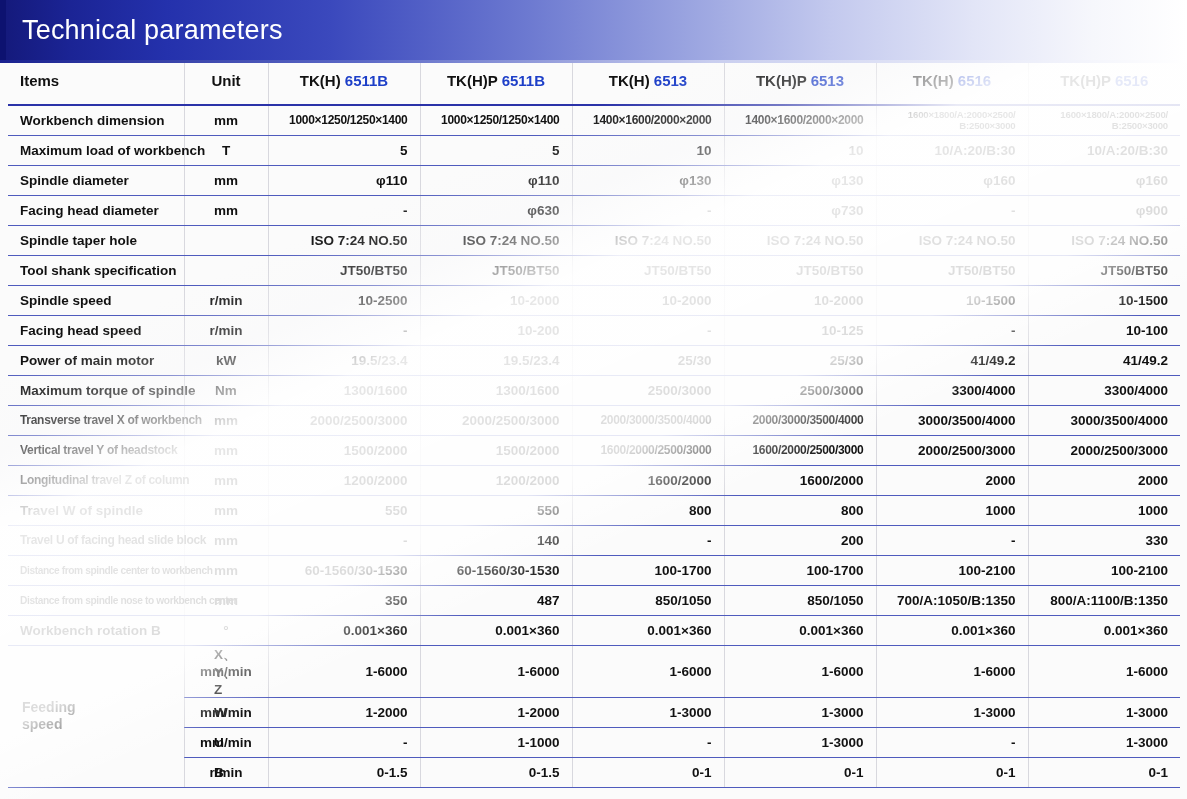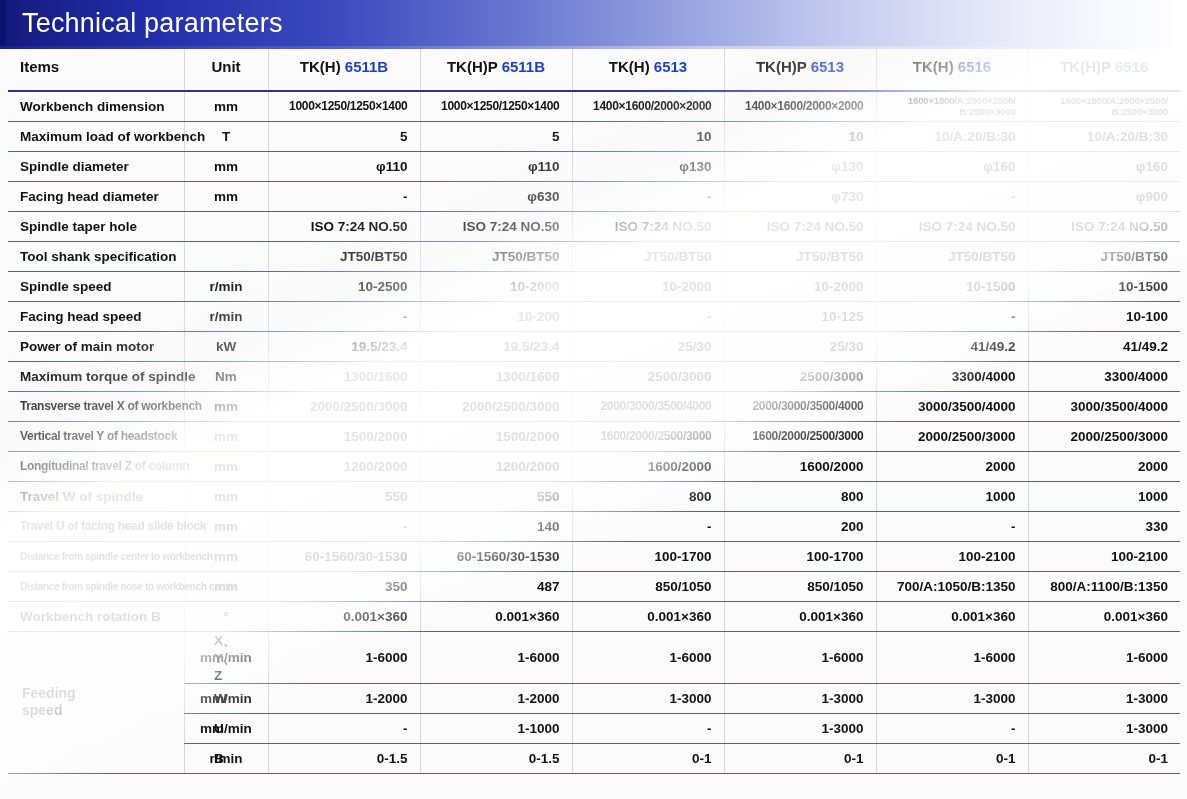--- a/index.html
+++ b/index.html
@@ -23,21 +23,21 @@
         rgba(255,255,255,0.85) 45%,
         rgba(255,255,255,0.9) 60%,
         rgba(248,248,250,0.35) 66%,
         rgba(255,255,255,0) 72%);
     pointer-events:none;
     z-index:3;
   }
   
   #titlebar {
     position:relative;
-    height:46px;
+    height:60px;
     background:linear-gradient(to right,
        #14197a 0%, #1b2495 6%, #2431ac 14%,
        #3b49bd 28%, #6b78d0 44%, #9aa4e0 58%,
        #c3c9ee 70%, #e2e5f7 82%, #f6f7fc 92%, #ffffff 100%);
     z-index:4;
   }
   #titlebar .edge {
     position:absolute; left:0; top:0; bottom:0; width:6px;
     background:#0d1270;
   }

